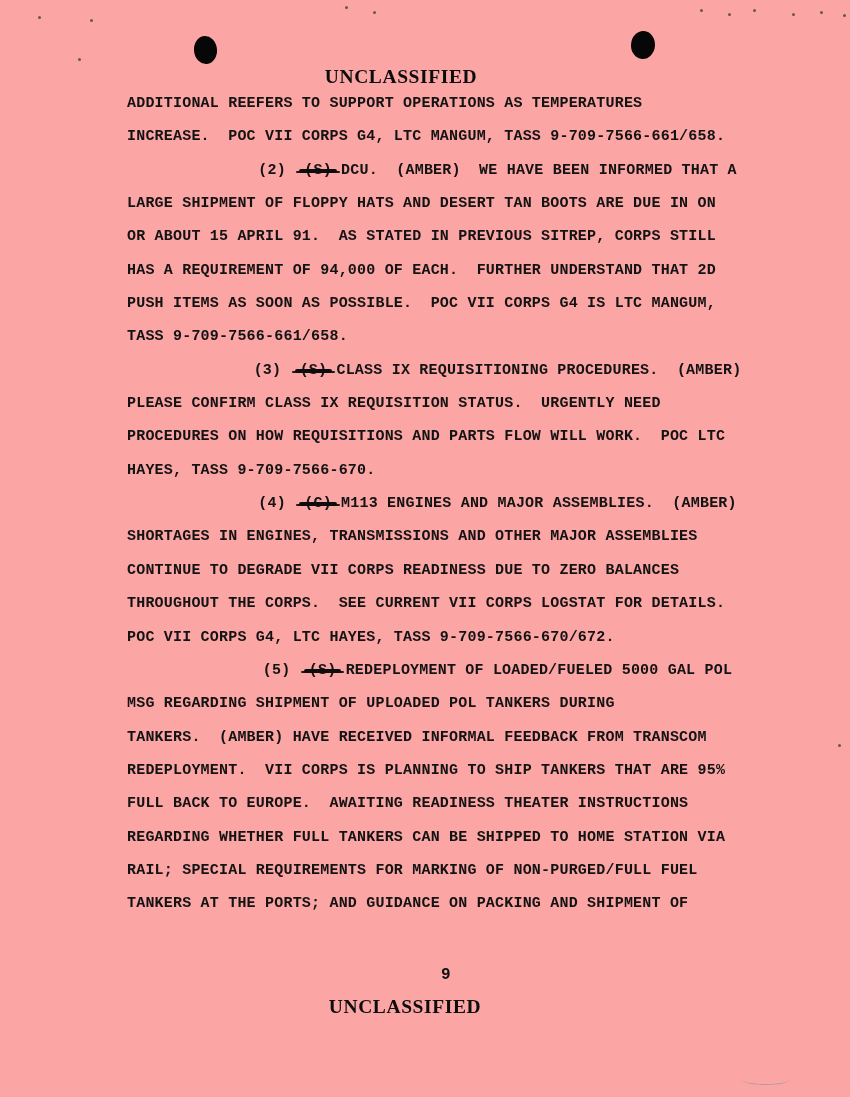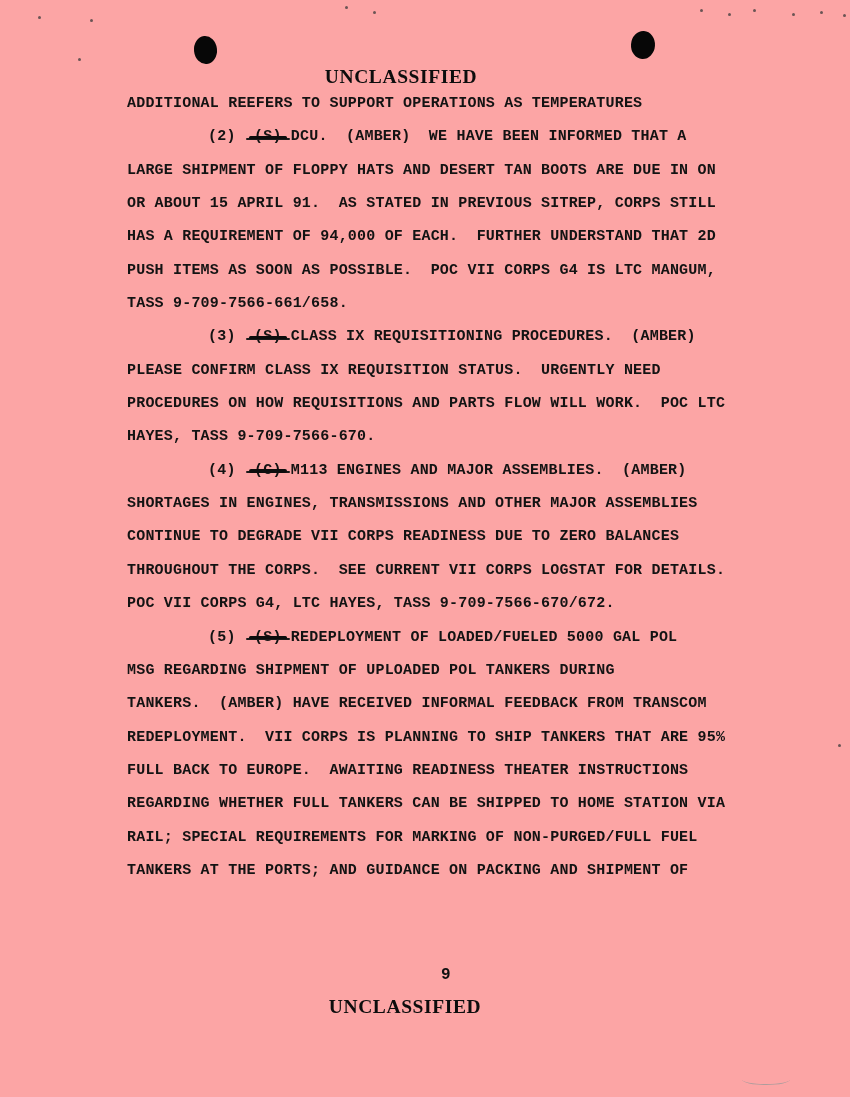--- a/index.html
+++ b/index.html
@@ -47,21 +47,21 @@
   }
   .doc-line {
     white-space: pre;
     font-weight: 700;
     font-size: 15px;
     letter-spacing: 0.2px;
     line-height: 33.35px;
     height: 33.35px;
     color: #131313;
   }
-  .doc-line.indent { padding-left: 81px; }
+  .doc-line.indent { padding-left: 81px; text-align: center; }
   
   .struck {
     position: relative;
     display: inline-block;
   }
   .struck::after {
     content: "";
     position: absolute;
     left: -5px;
     right: -5px;
@@ -127,20 +127,21 @@
   <div class="speck" style="left:843px; top:14px;"></div>
   <div class="speck" style="left:838px; top:744px;"></div>
 
   <div class="hole-dot" id="hole-dot-left"></div>
   <div class="hole-dot" id="hole-dot-right"></div>
 
   <div class="stamp" id="header-stamp">UNCLASSIFIED</div>
 
   <div id="document-body">
       <div class="doc-line"><span>ADDITIONAL REEFERS TO SUPPORT OPERATIONS AS TEMPERATURES</span></div>
+      <div class="doc-line"><span>INCREASE.  POC VII CORPS G4, LTC MANGUM, TASS 9-709-7566-661/658.</span></div>
       <div class="doc-line indent"><span>(2)  </span><span class="struck">(S)</span><span> DCU.  (AMBER)  WE HAVE BEEN INFORMED THAT A</span></div>
       <div class="doc-line"><span>LARGE SHIPMENT OF FLOPPY HATS AND DESERT TAN BOOTS ARE DUE IN ON</span></div>
       <div class="doc-line"><span>OR ABOUT 15 APRIL 91.  AS STATED IN PREVIOUS SITREP, CORPS STILL</span></div>
       <div class="doc-line"><span>HAS A REQUIREMENT OF 94,000 OF EACH.  FURTHER UNDERSTAND THAT 2D</span></div>
       <div class="doc-line"><span>PUSH ITEMS AS SOON AS POSSIBLE.  POC VII CORPS G4 IS LTC MANGUM,</span></div>
       <div class="doc-line"><span>TASS 9-709-7566-661/658.</span></div>
       <div class="doc-line indent"><span>(3)  </span><span class="struck">(S)</span><span> CLASS IX REQUISITIONING PROCEDURES.  (AMBER)</span></div>
       <div class="doc-line"><span>PLEASE CONFIRM CLASS IX REQUISITION STATUS.  URGENTLY NEED</span></div>
       <div class="doc-line"><span>PROCEDURES ON HOW REQUISITIONS AND PARTS FLOW WILL WORK.  POC LTC</span></div>
       <div class="doc-line"><span>HAYES, TASS 9-709-7566-670.</span></div>

